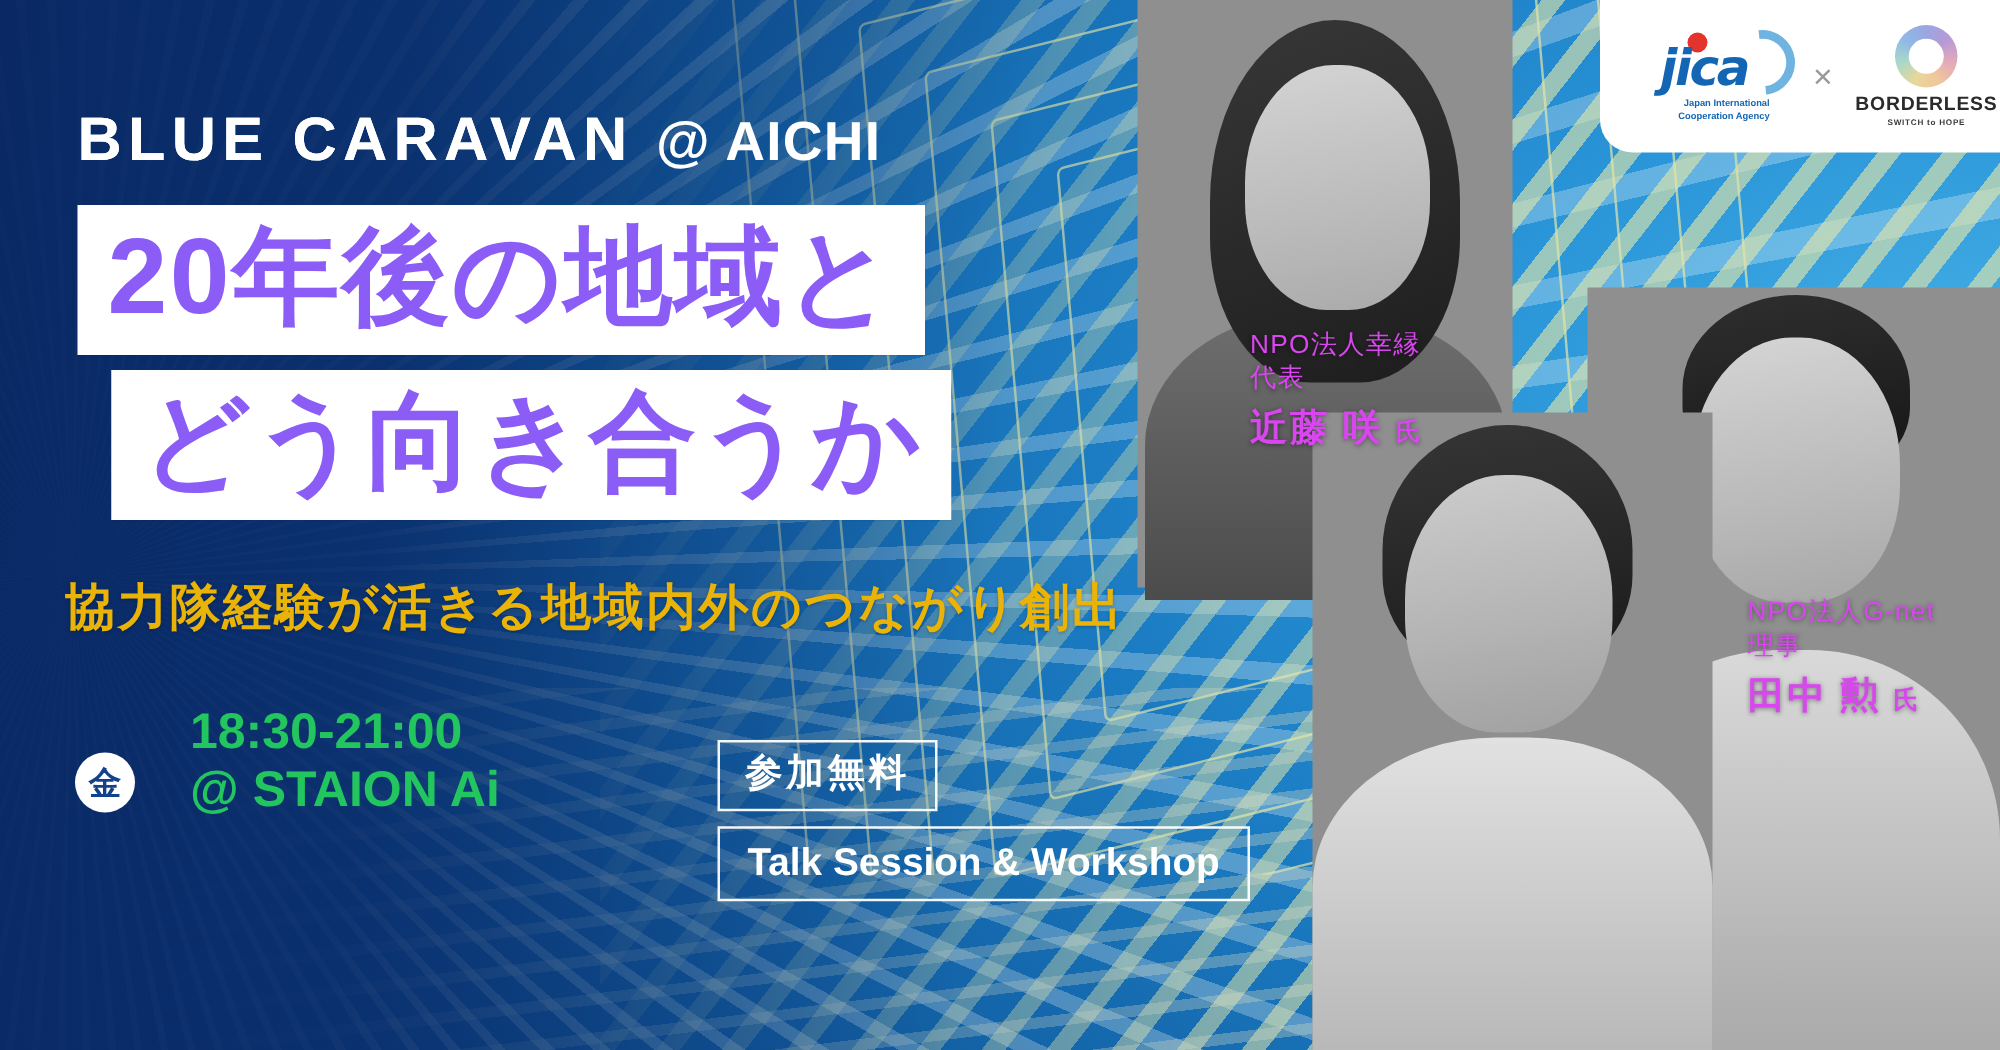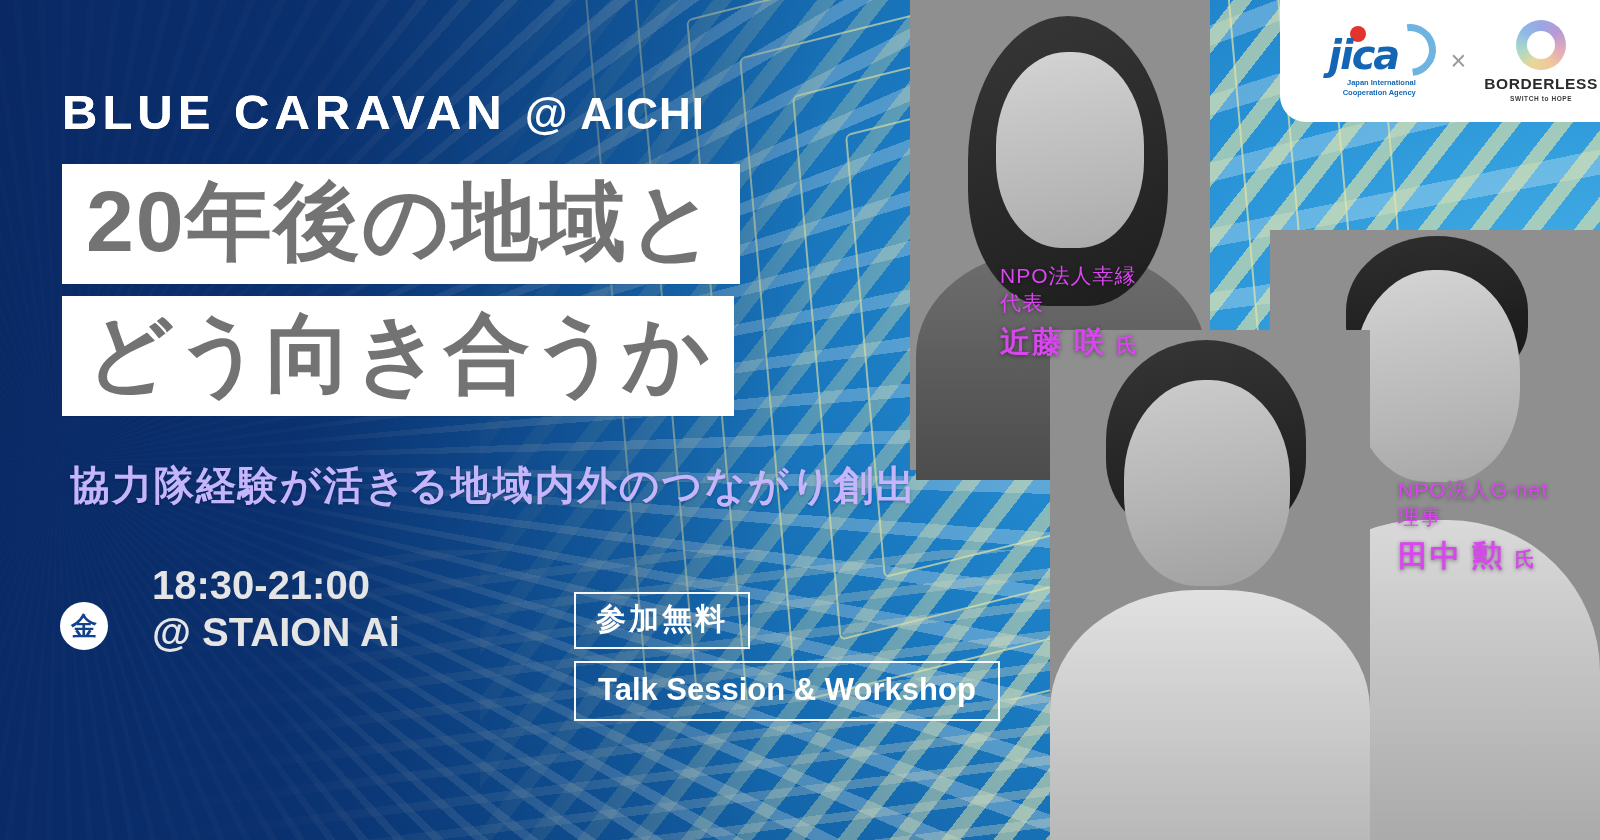--- a/index.html
+++ b/index.html
@@ -76,47 +76,47 @@
       radial-gradient(circle at 50% 50%, rgba(150,175,210,.95) 0 42%, rgba(255,255,255,0) 43%) 0 0/0 0,
       #fff;
     -webkit-background-clip:text; background-clip:text; color:#fff;
     position:relative;
   }
   .kicker .k-at{ font-size:44px; letter-spacing:1px; }
 
   .band{
     position:absolute; left:62px;
     background:#fff;
-    color:#737373;
+    color:#8b5cf6;
     font-weight:900;
     line-height:1;
     display:flex; align-items:center;
     box-shadow:0 1px 0 rgba(0,0,0,.05);
   }
   .band1{ top:164px; padding:14px 22px 20px 24px; font-size:86px; letter-spacing:2px; }
-  .band2{ top:296px; padding:14px 22px 20px 24px; font-size:86px; letter-spacing:2px; }
+  .band2{ top:296px; padding:14px 22px 20px 24px; font-size:86px; letter-spacing:2px;margin-left:27px; }
 
   .subtitle{
-    position:absolute; left:70px; top:458px;
-    font-size:40px; font-weight:700; color:#c4b5fd; letter-spacing:2px;
+    position:absolute; left:52px; top:458px;
+    font-size:40px; font-weight:700; color:#eab308; letter-spacing:2px;
     text-shadow:0 1px 3px rgba(0,0,0,.25);
     white-space:nowrap;
   }
 
   .datebar{ position:absolute; left:60px; top:562px; display:flex; align-items:flex-end; gap:22px; }
   .date-num{
     font-size:104px; font-weight:700; color:#fff; line-height:.92; letter-spacing:-2px;
   }
   .dow{
     width:48px; height:48px; border-radius:50%; background:#fff; color:#12428c;
     display:flex; align-items:center; justify-content:center;
     font-size:26px; font-weight:700; margin-bottom:8px;
   }
   .timecol{ margin-left:22px; margin-bottom:2px; }
-  .timecol div{ color:#e5e5e5; font-weight:700; letter-spacing:0px; line-height:1.18; }
+  .timecol div{ color:#22c55e; font-weight:700; letter-spacing:0px; line-height:1.18; }
   .time-line{ font-size:40px; }
   .venue-line{ font-size:40px; }
 
   .badges{ position:absolute; left:574px; top:592px; display:flex; flex-direction:column; gap:12px; align-items:flex-start; }
   .badge{
     border:2px solid rgba(255,255,255,.95); color:#fff;
     font-weight:700; line-height:1;
     display:flex; align-items:center; justify-content:center;
   }
   .badge-free{ font-size:30px; padding:10px 20px 13px; letter-spacing:3px; }

